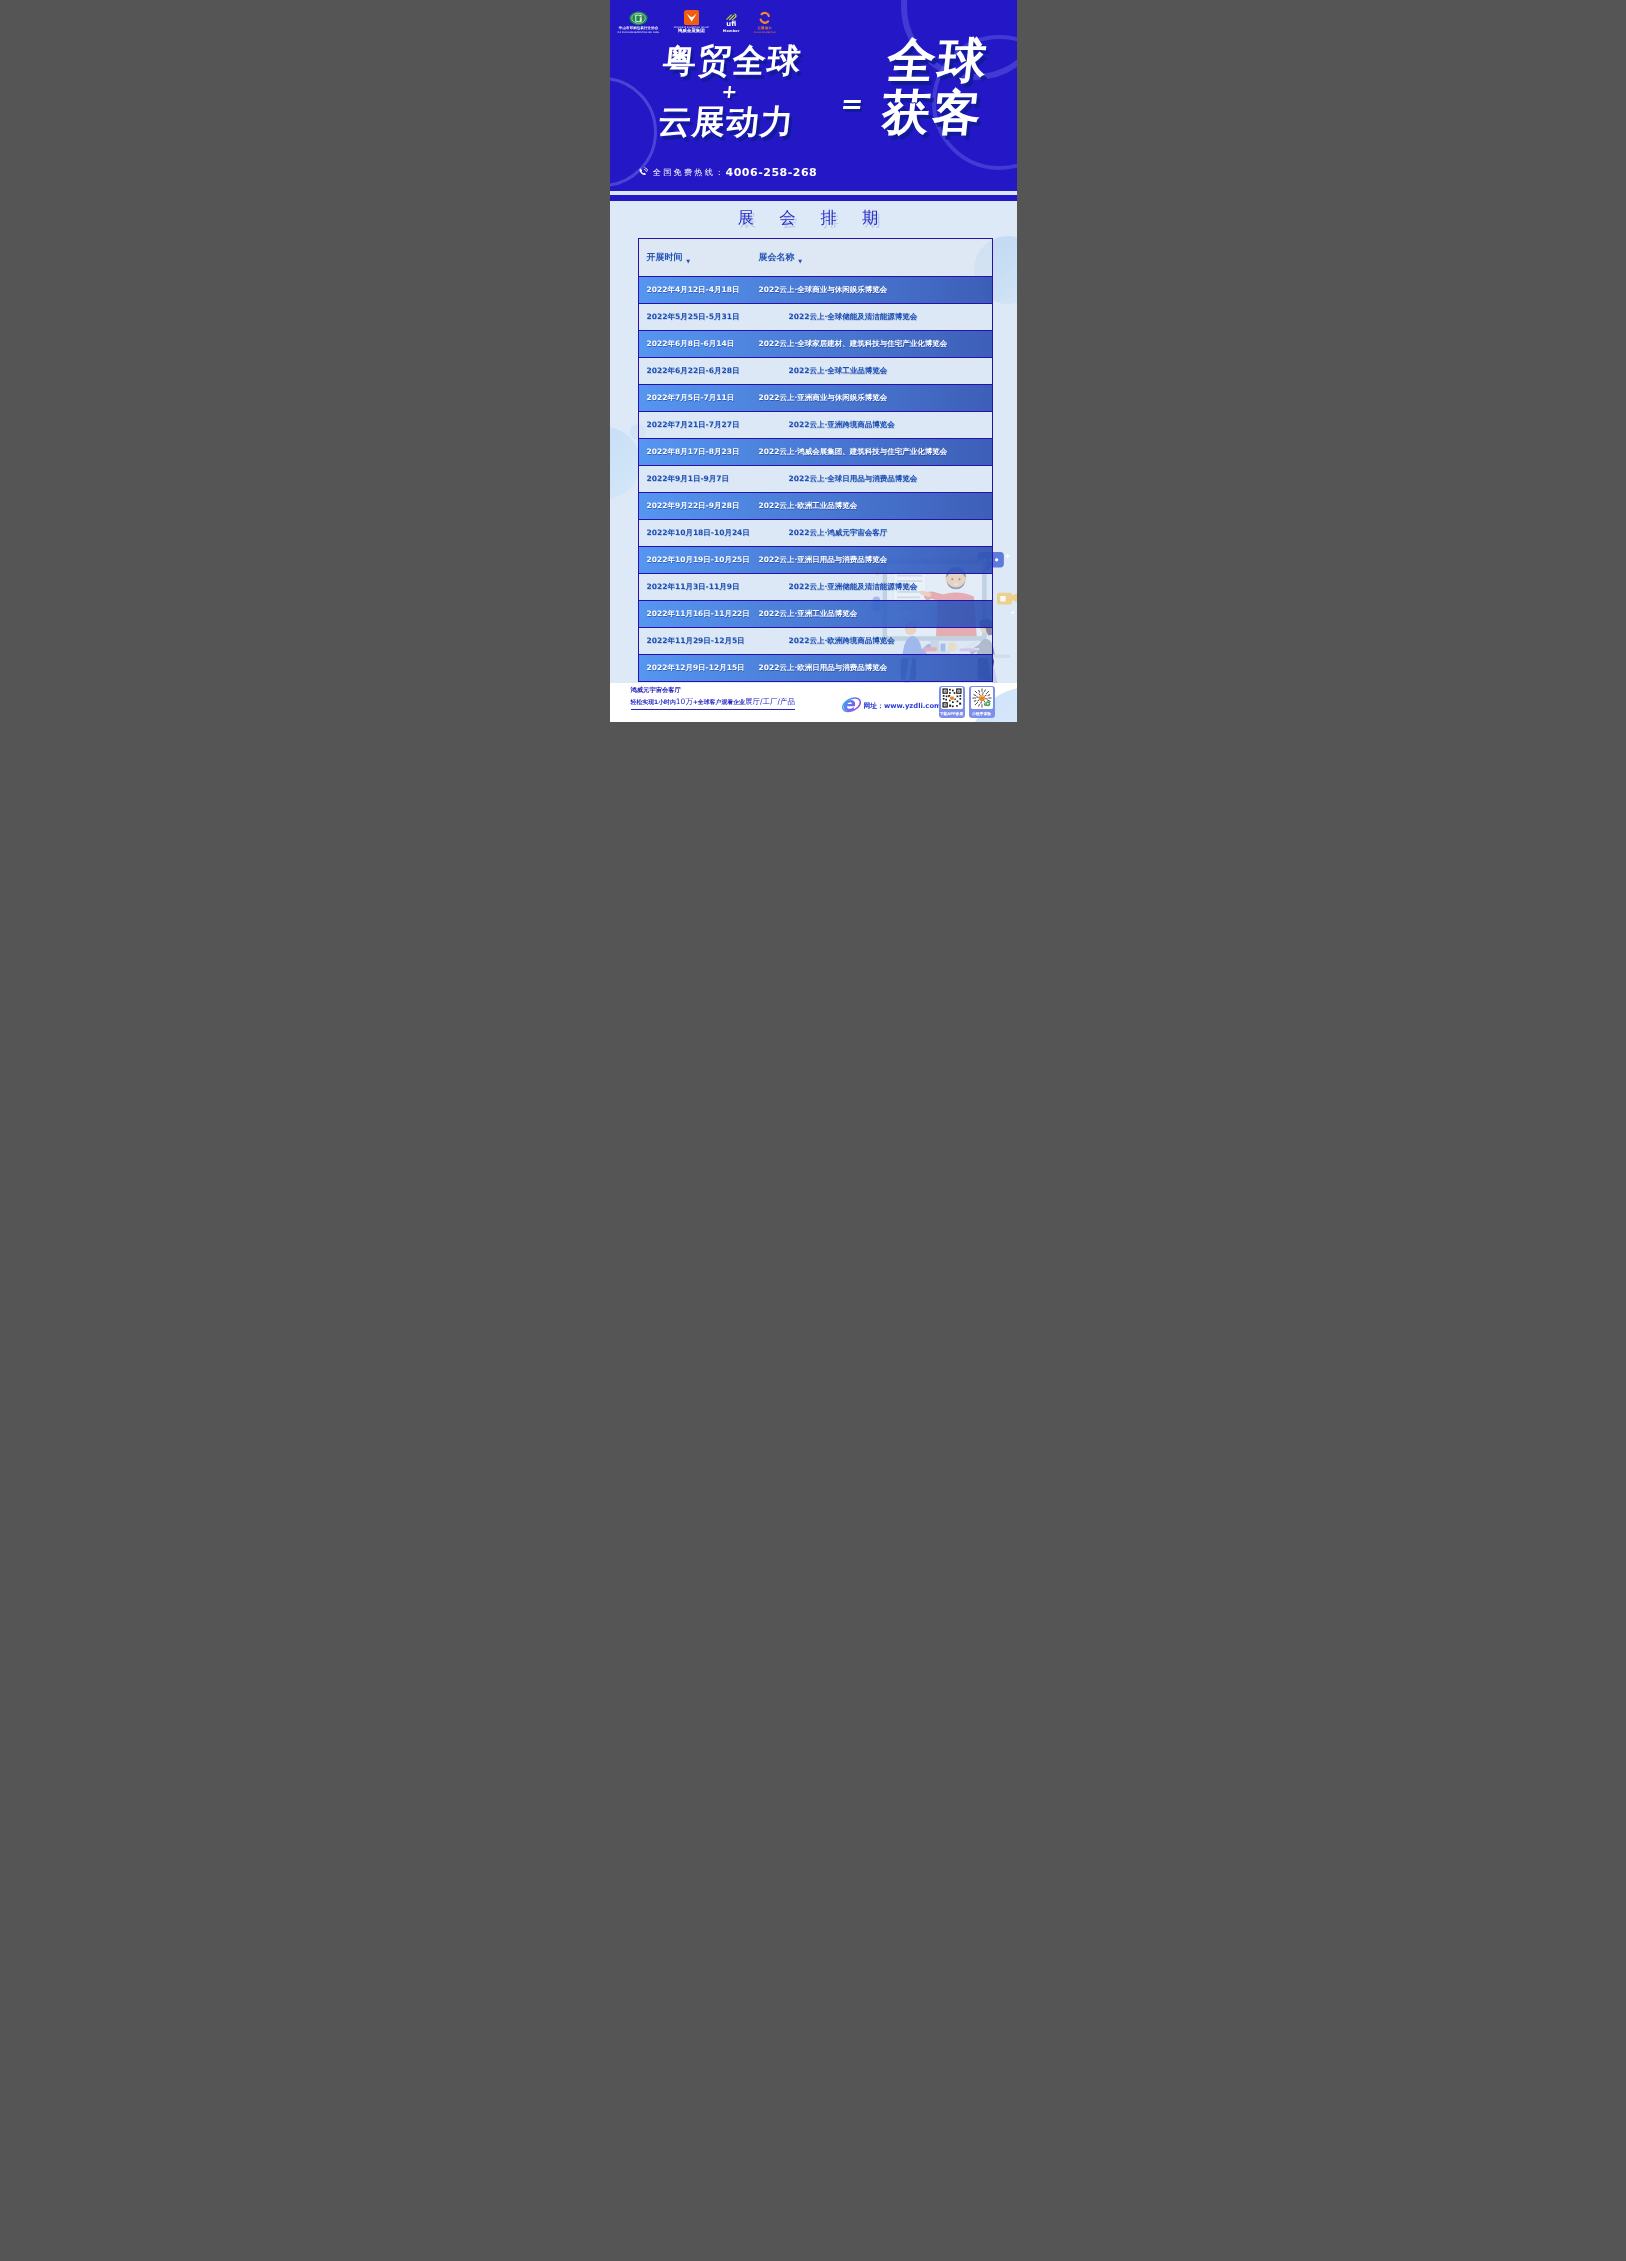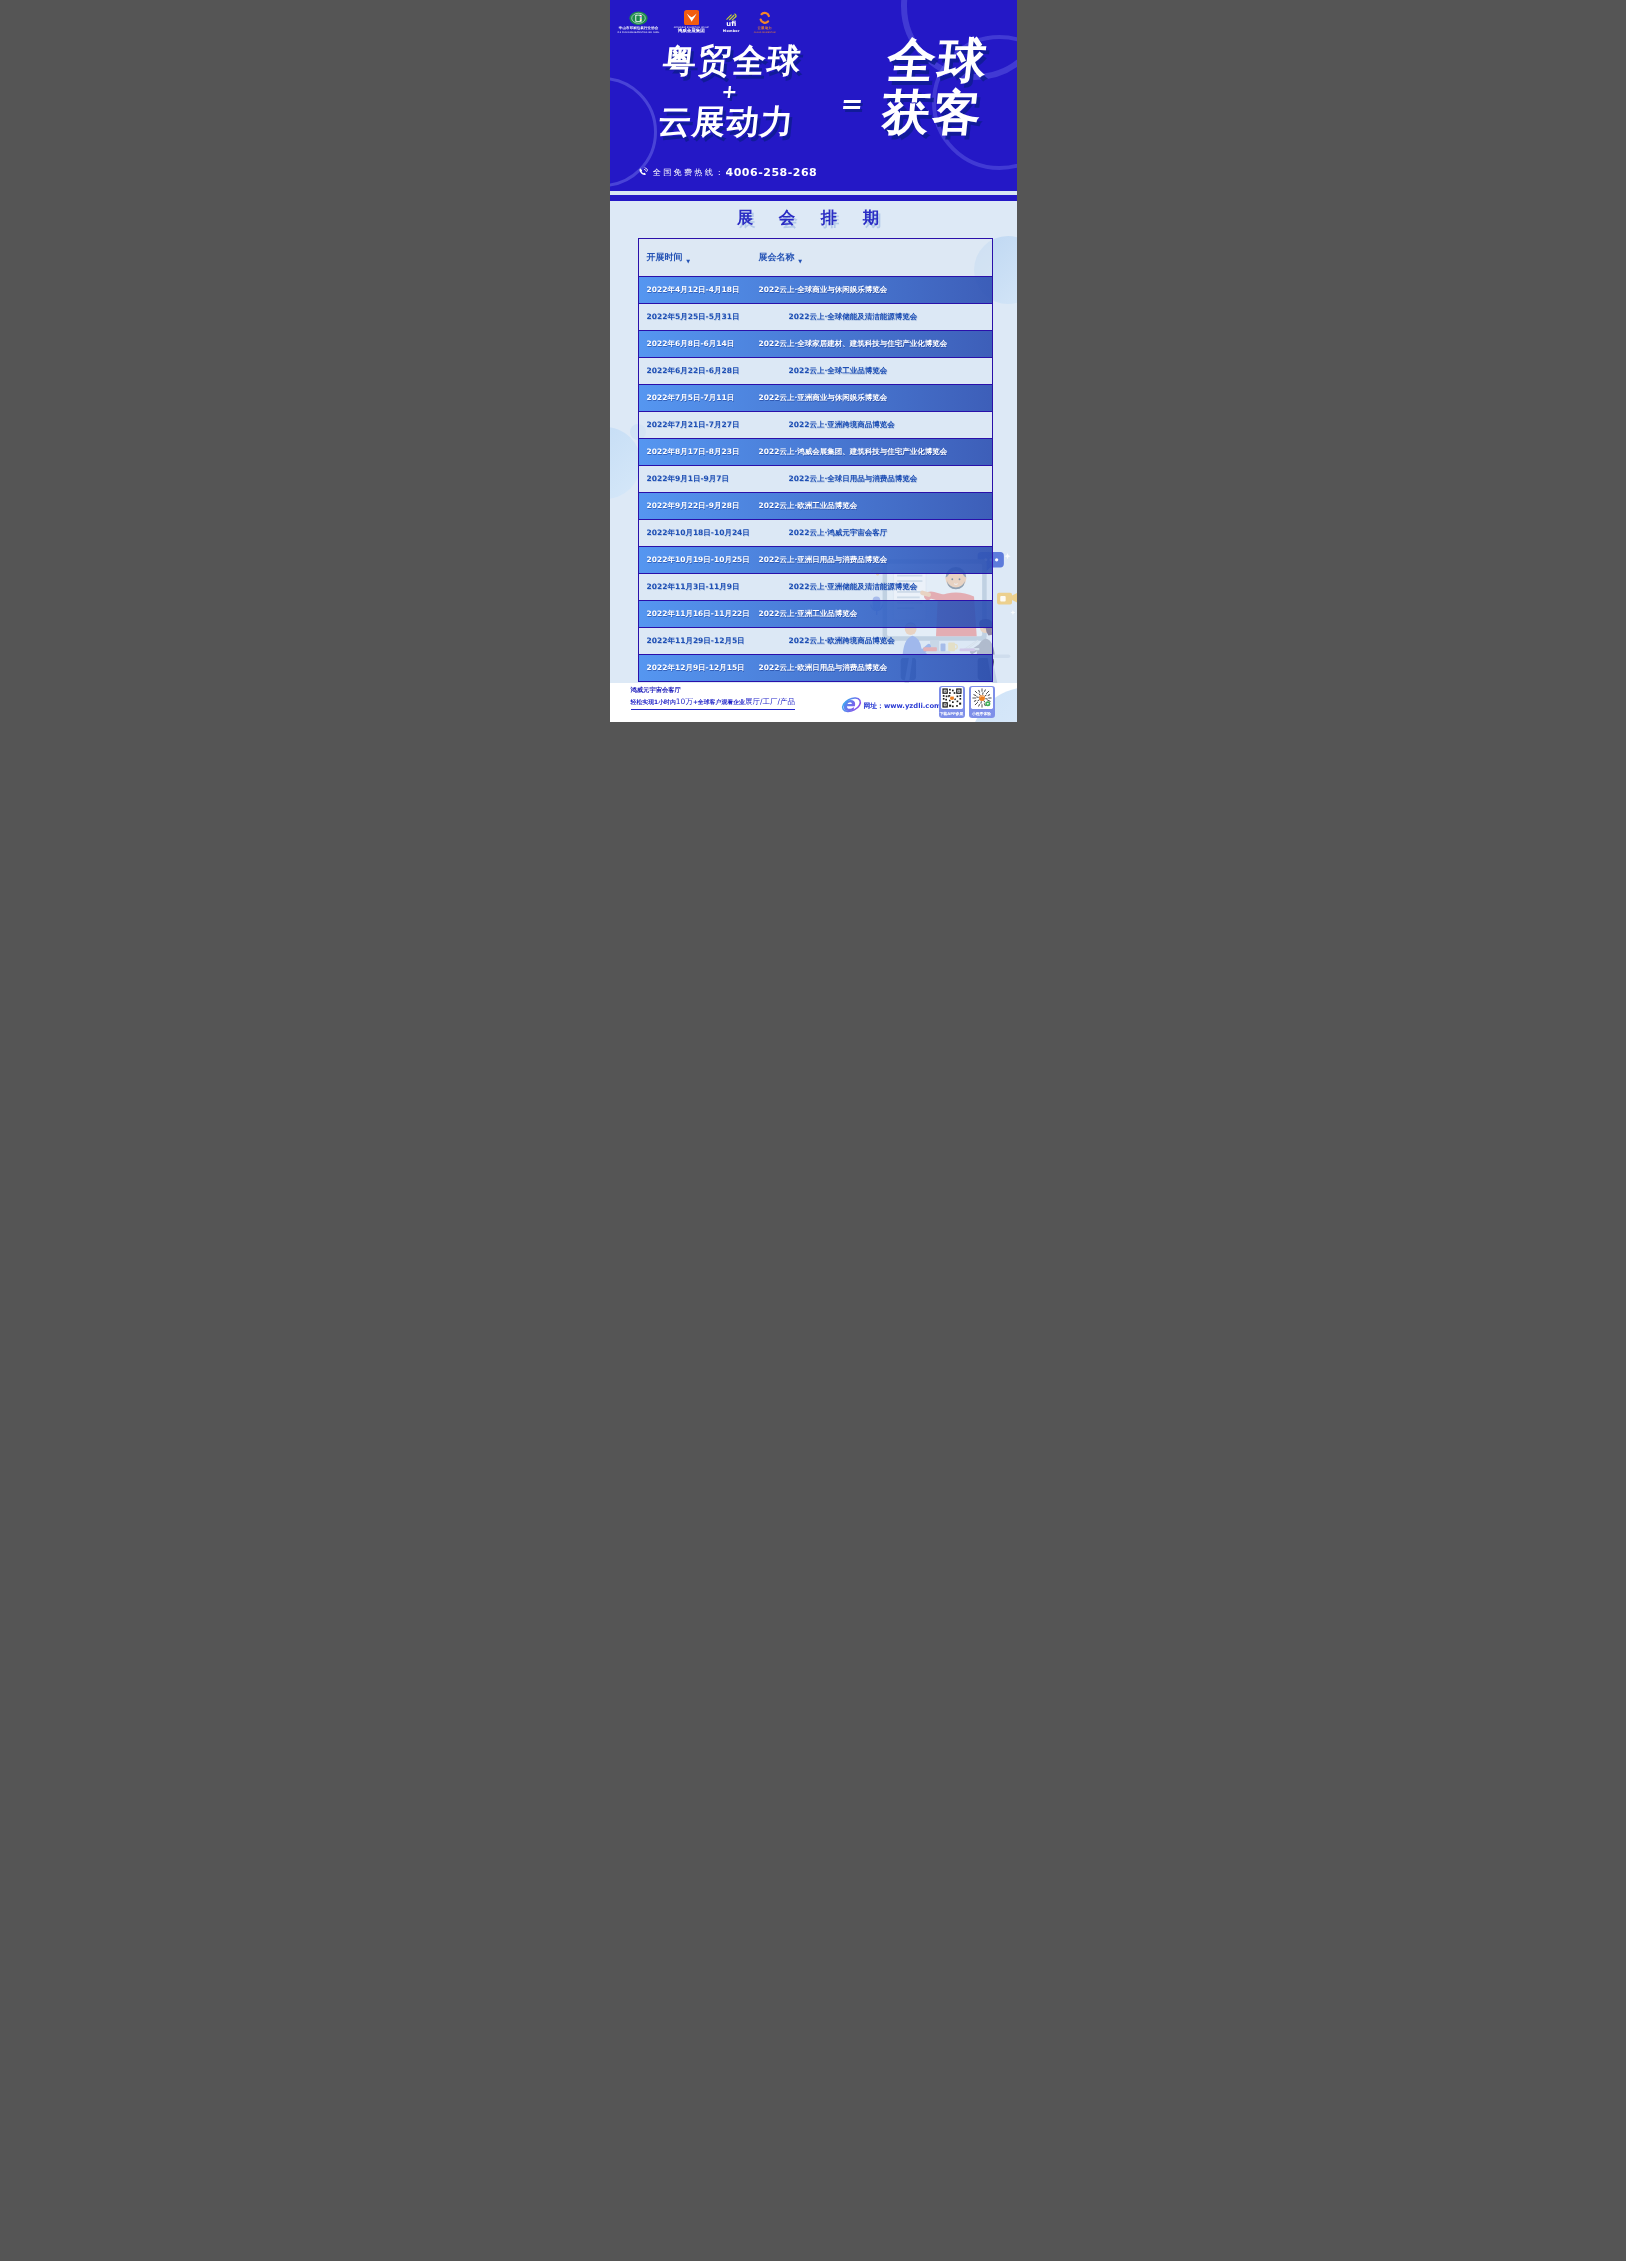--- a/index.html
+++ b/index.html
@@ -33,21 +33,21 @@
   .hotline .num{font-size:11px;font-weight:900;letter-spacing:0.5px;}
   .stripe-a{position:absolute;left:0;top:191px;width:407px;height:3.6px;background:#d9e6f4;}
   .stripe-b{position:absolute;left:0;top:195px;width:407px;height:5.9px;background:#2418c6;}
   
   .main{position:absolute;left:0;top:201px;width:407px;height:482px;background:#dde9f6;overflow:hidden;}
   .deco{position:absolute;border-radius:50%;background:#c9def5;}
   .deco.d-right{left:364px;top:35px;width:68px;height:68px;background:linear-gradient(135deg,#bed7f2,#d6e7f8);}
   .deco.d-left-sm{left:20px;top:223px;width:16.3px;height:16.3px;background:#d0e2f5;}
   .deco.d-left-big{left:-41px;top:226px;width:72px;height:72px;background:linear-gradient(135deg,#c2dbf4,#d6e8f9);}
   .sec-title{position:absolute;left:0;top:6.3px;width:100%;text-align:center;margin:0;
-    font-size:16.3px;font-weight:700;color:#2a2cc4;letter-spacing:10px;text-shadow:2.3px 2.7px 0 #b3c9e9;}
+    font-size:16.3px;font-weight:400;color:#2a2cc4;letter-spacing:10px;text-shadow:2.3px 2.7px 0 #b3c9e9;}
   .illu{position:absolute;left:259px;top:350px;width:148px;height:133px;z-index:1;}
   .sched{position:absolute;left:28px;top:37px;width:353px;z-index:2;border:0.5px solid #2a10aa;}
   .thead{display:flex;height:37px;align-items:center;background:rgba(220,231,243,.55);}
   .th{display:flex;align-items:flex-end;font-size:9px;font-weight:900;color:#2553b5;}
   .th .tri{font-size:5px;margin-left:3.6px;}
   .th.c1{padding-left:8.1px;width:112px;}
   .th.c2{flex:1;}
   .row{display:flex;height:26px;align-items:center;border-top:0.5px solid #2a10aa;}
   .row-blue{background:linear-gradient(90deg,rgba(75,144,240,.93),rgba(49,84,180,.93));}
   .row-blue .cell{color:#fff;text-shadow:0.5px 0.9px 0 rgba(20,50,140,.5);}

